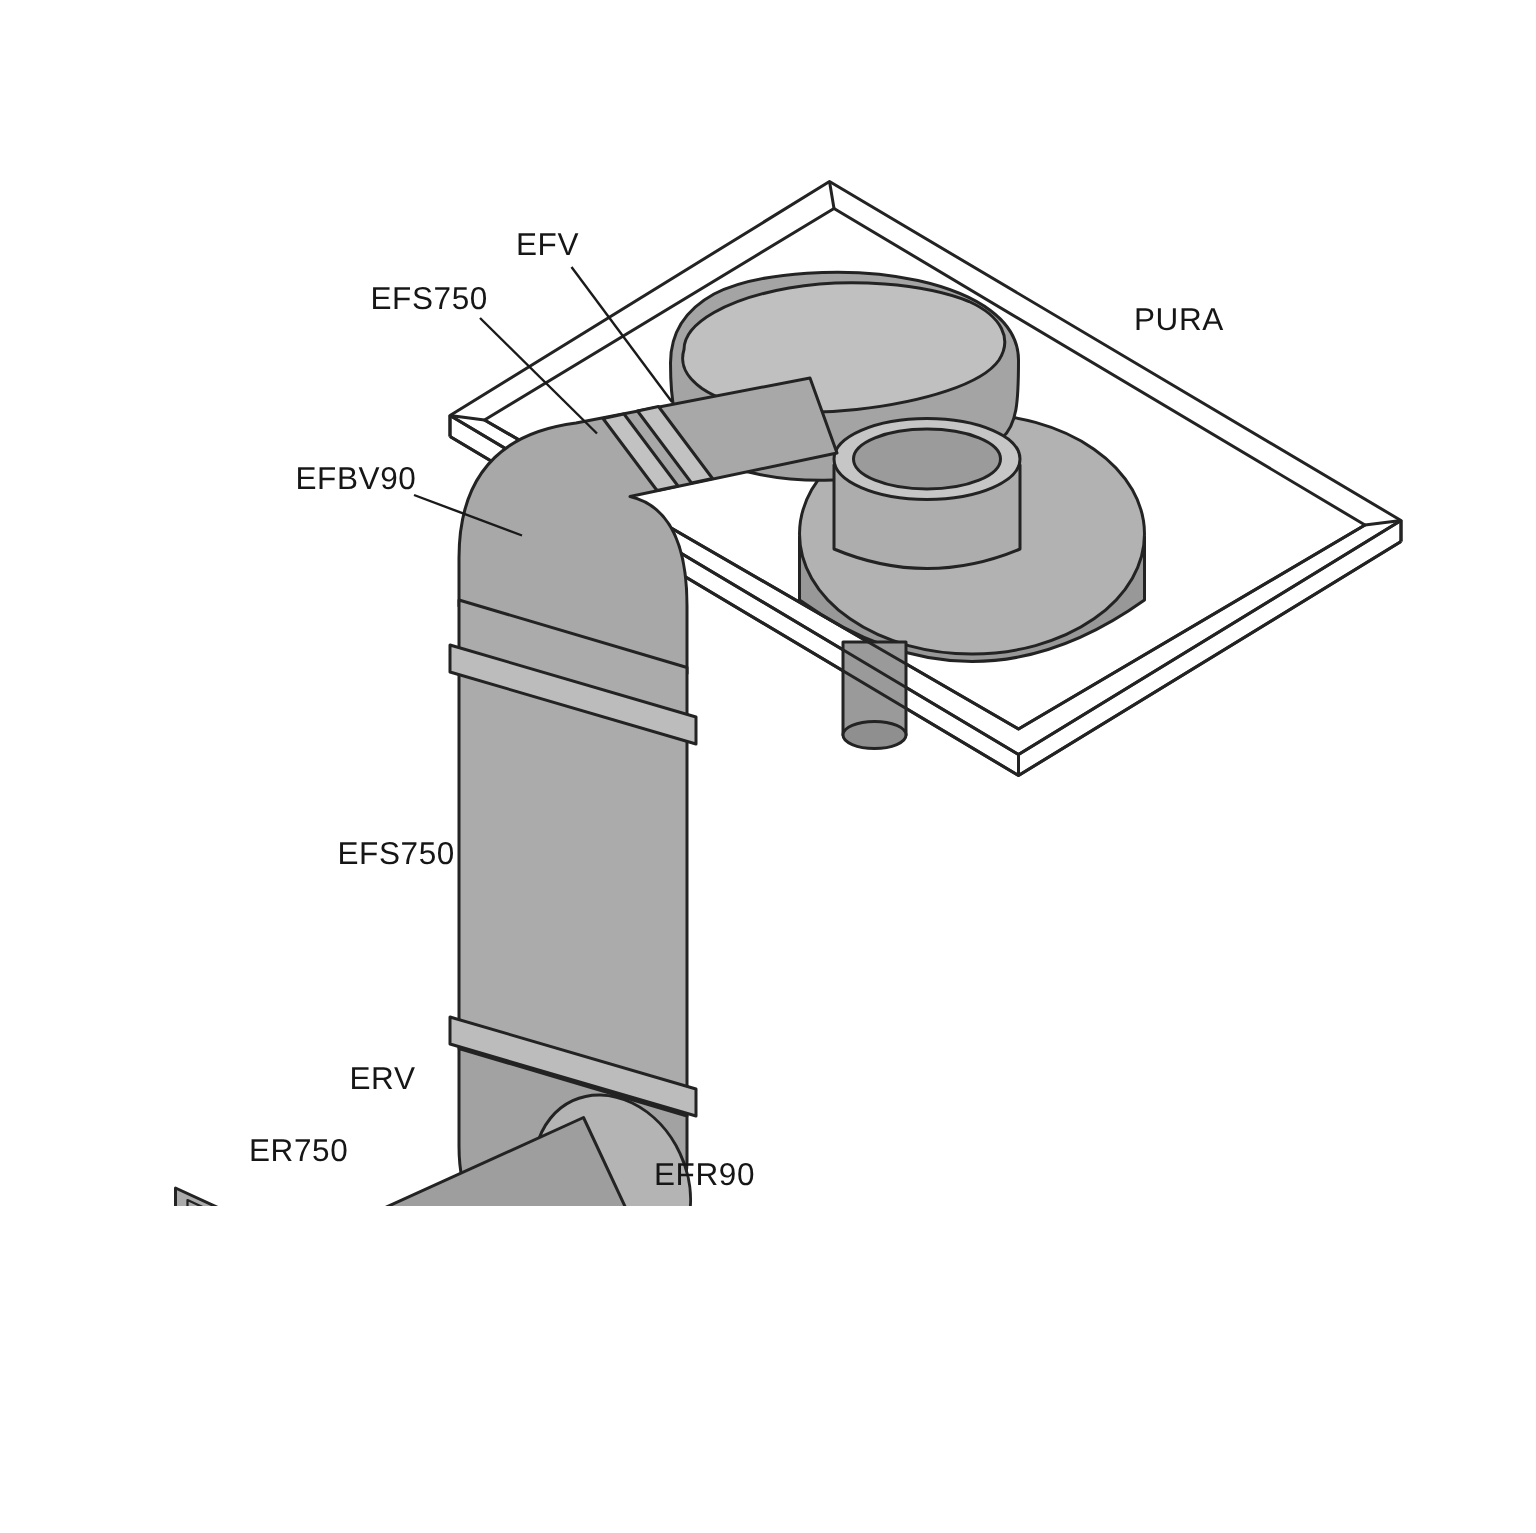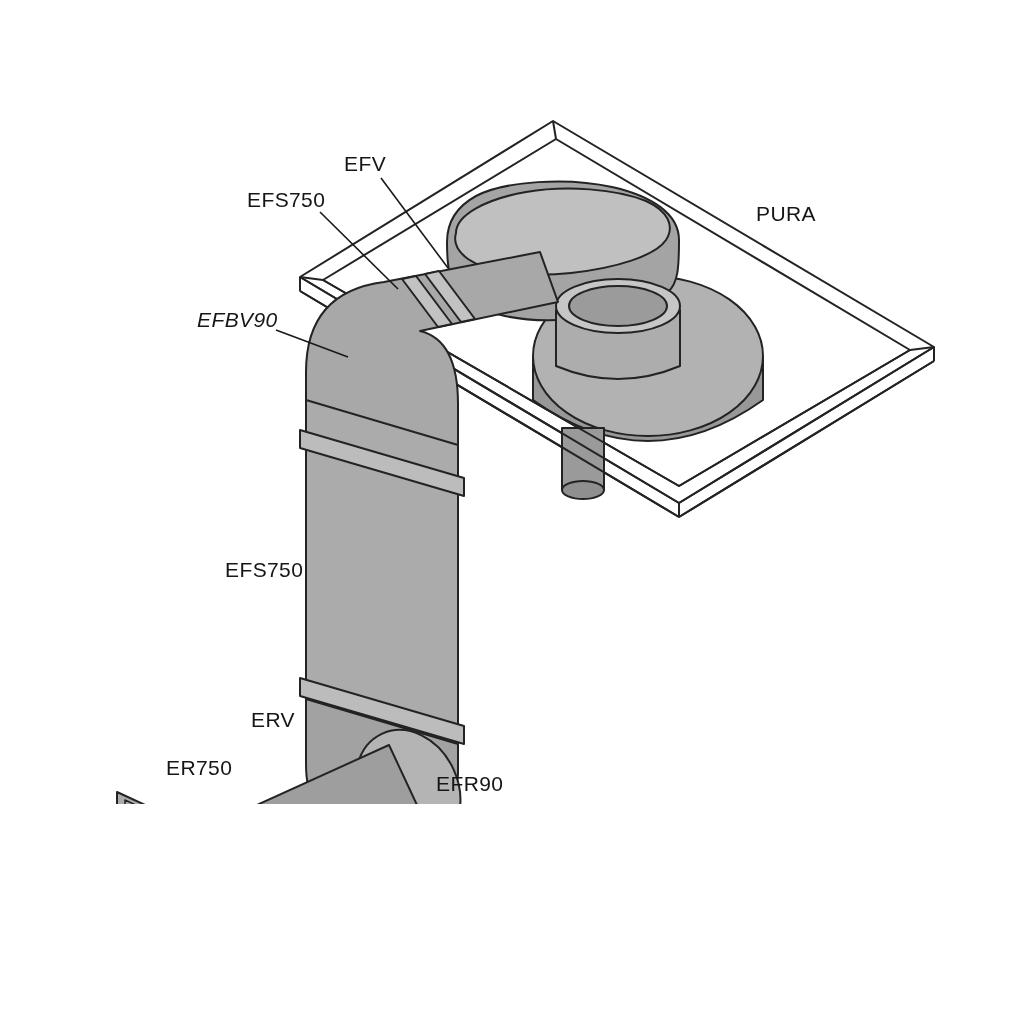--- a/index.html
+++ b/index.html
@@ -16,23 +16,23 @@
     font-size:21px;
     font-weight:400;
     color:#161616;
     letter-spacing:.4px;
     white-space:nowrap;
     user-select:none;
   }
   .lbl-efv       {left:344px; top:152px;}
   .lbl-efs750t   {left:247px; top:188px;}
   .lbl-pura      {left:756px; top:186px;margin-top:16px;}
-  .lbl-efbv90    {left:197px; top:308px;font-style:italic;}
+  .lbl-efbv90    {left:197px; top:308px;}
   .lbl-efs750m   {left:225px; top:558px;}
-  .lbl-erv       {left:233px; top:708px;margin-left:18px;}
+  .lbl-erv       {left:233px; top:708px;}
   .lbl-er750     {left:166px; top:756px;}
   .lbl-efr90     {left:436px; top:772px;}
 </style>
 </head>
 <body>
 
 <div id="canvas">
 
   <svg id="drawing" width="1024" height="1022" viewBox="0 0 1024 1022" xmlns="http://www.w3.org/2000/svg">
 

